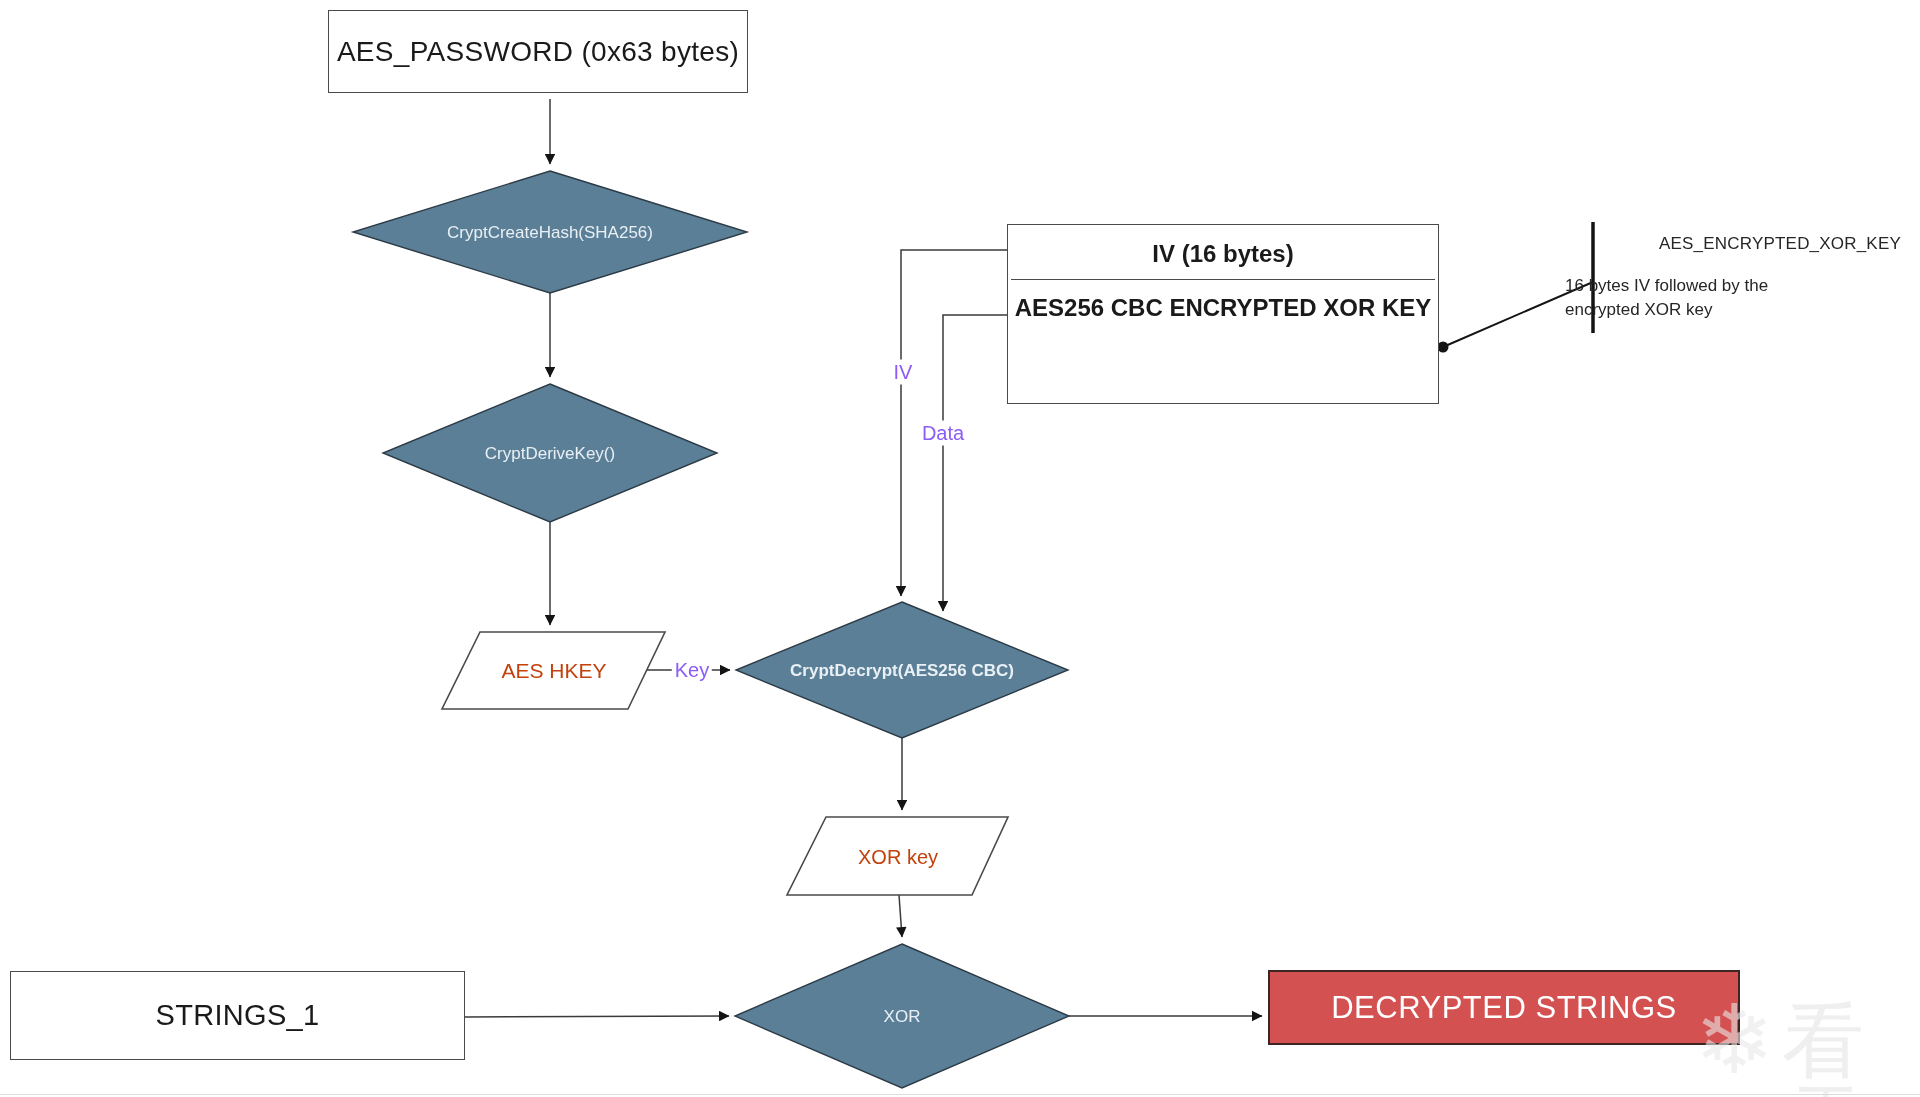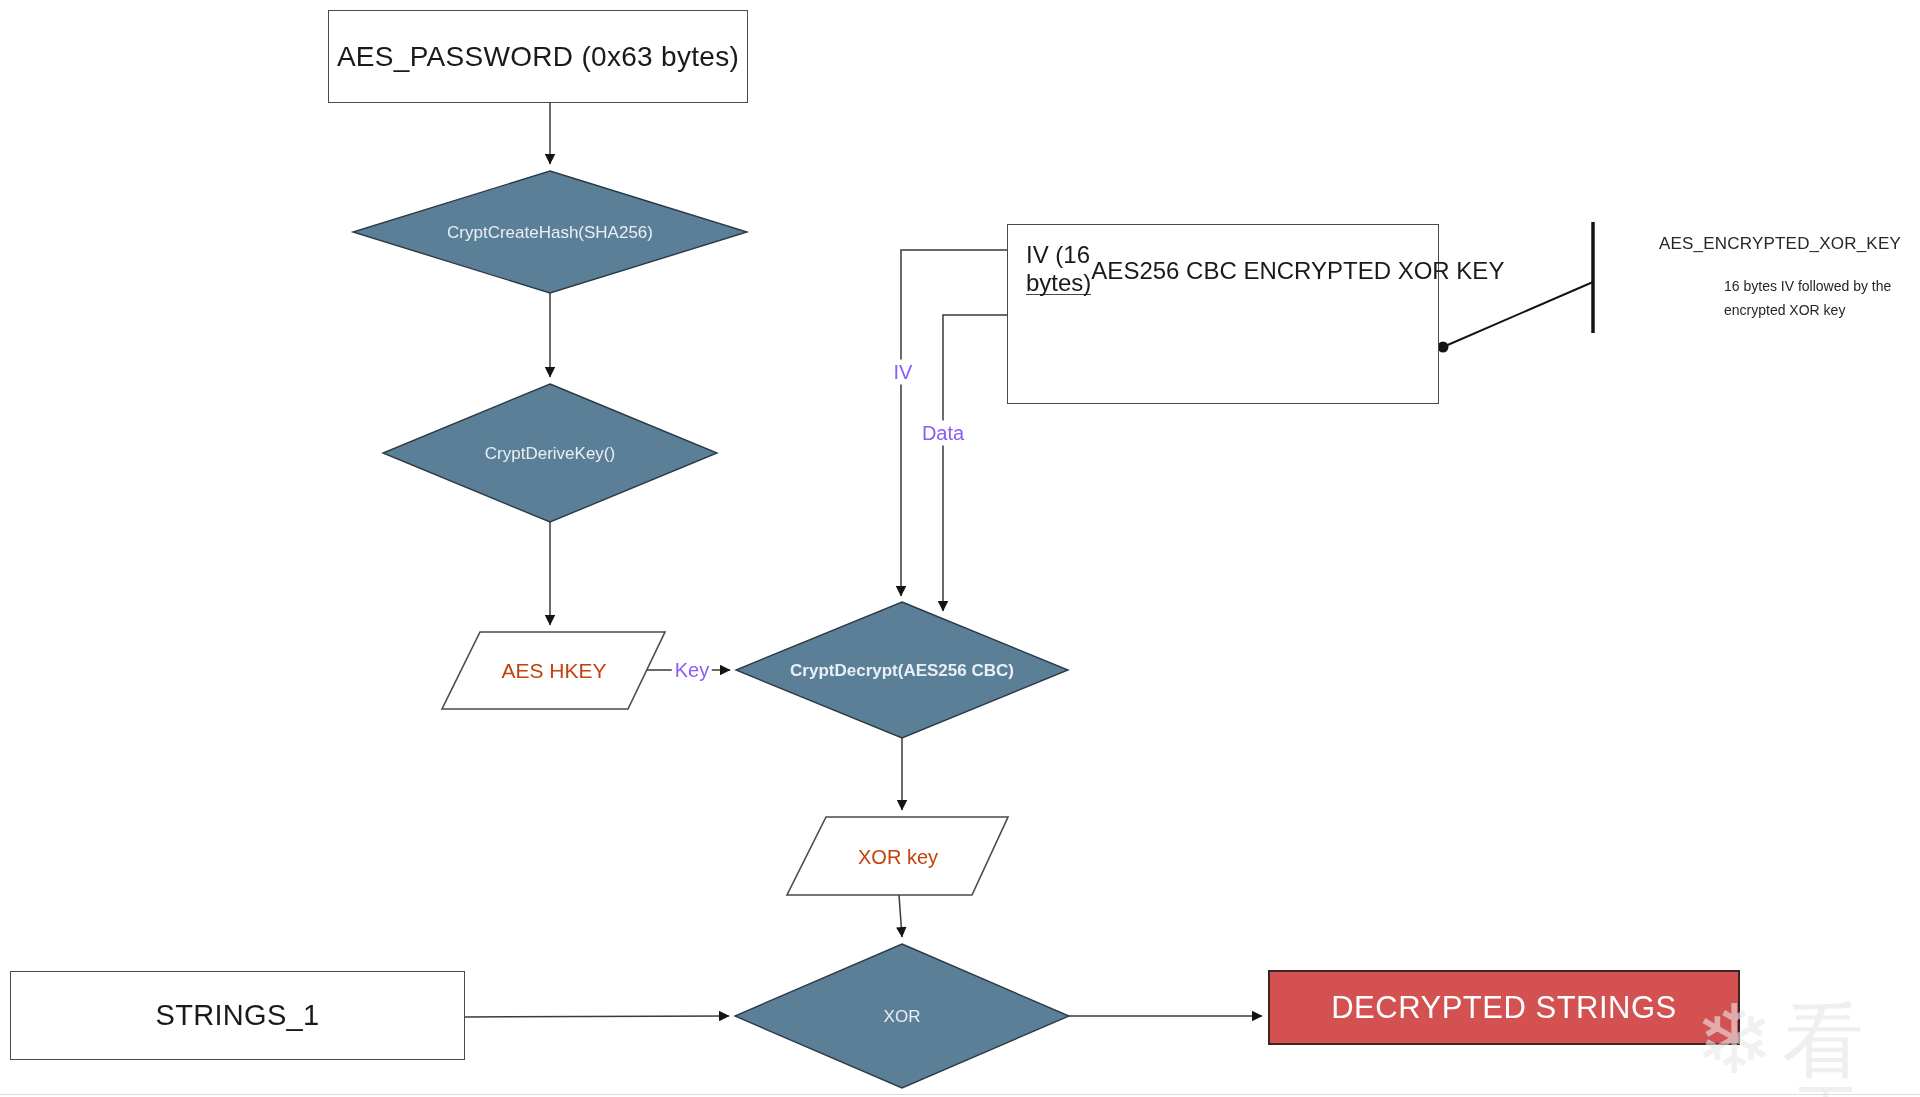--- a/index.html
+++ b/index.html
@@ -17,42 +17,42 @@
     position:absolute; box-sizing:border-box; background:#fff;
     border:1.6px solid var(--box-border);
     display:flex; align-items:center; justify-content:center;
   }
   .rect-box .big-label{font-size:28px; letter-spacing:0.3px; white-space:nowrap;}
   #strings1-box .big-label{font-size:29px;}
   #decrypted-box{
     background:var(--result-fill); border:2.5px solid var(--result-border); color:#fff;
   }
   #decrypted-box .big-label{font-size:31px; letter-spacing:0.5px;}
-  #ivdata-box{flex-direction:row; align-items:stretch; justify-content:flex-start; padding:18px;}
+  #ivdata-box{flex-direction:column; align-items:stretch; justify-content:flex-start; padding:3px;font-weight:bold;}
   .iv-top{
     box-sizing:border-box; height:52px; border-bottom:1.6px solid var(--box-border);
     display:flex; align-items:center; justify-content:center; font-size:24px;
   }
   .iv-body{
     flex:1; display:flex; justify-content:center; align-items:flex-start;
     padding-top:14px; font-size:24px; white-space:nowrap;
   }
   .node-label{
     position:absolute; transform:translate(-50%,-50%); white-space:nowrap;
     text-align:center; pointer-events:none;
   }
   .diamond-label{color:var(--diamond-text); font-size:17px;}
   .para-label{color:#c2410c; font-size:21px;}
   .edge-label{
     position:absolute; transform:translate(-50%,-50%); background:#fff;
     padding:1px 3px; font-size:20px; color:#8b5cf6; white-space:nowrap;
   }
   .annotation{position:absolute; color:#262626;margin-left:46px;}
   #annotation-title{left:1613px; top:234px; font-size:17px; letter-spacing:0.2px;}
-  #annotation-desc{left:1678px; top:274px; font-size:14px; line-height:24px;}
+  #annotation-desc{left:1519px; top:274px; font-size:17px; line-height:24px;}
   .watermark{position:absolute; pointer-events:none; line-height:1;}
   #watermark-snowflake{
     left:1694px; top:992px; font-size:96px; color:rgba(232,232,232,0.60);
   }
   #watermark-text{
     left:1782px; top:1000px; font-size:82px; letter-spacing:6px; color:rgba(225,225,225,0.55);
   }
   #page-bottom-edge{
     position:absolute; left:0; top:1094px; width:1920px; height:0;
     border-top:1.5px solid #dcdcdc;
@@ -95,21 +95,21 @@
       <polygon points="902,602 1068,670 902,738 736,670"></polygon>
       <polygon points="902,944 1069,1016 902,1088 735,1016"></polygon>
     </g>
 
     <g fill="#ffffff" stroke="var(--box-border)" stroke-width="1.6">
       <polygon points="480,632 665,632 628,709 442,709"></polygon>
       <polygon points="826,817 1008,817 972,895 787,895"></polygon>
     </g>
   </svg>
 
-  <div class="rect-box" id="aes-password-box" style="left:328px; top:10px; width:420px; height:93px;">
+  <div class="rect-box" id="aes-password-box" style="left:328px; top:10px; width:420px; height:83px;">
     <span class="big-label">AES_PASSWORD (0x63 bytes)</span>
   </div>
 
   <div class="rect-box" id="ivdata-box" style="left:1007px; top:224px; width:432px; height:180px;">
     <div class="iv-top">
       <span>IV (16 bytes)</span>
     </div>
     <div class="iv-body">
       <span>AES256 CBC ENCRYPTED XOR KEY</span>
     </div>

